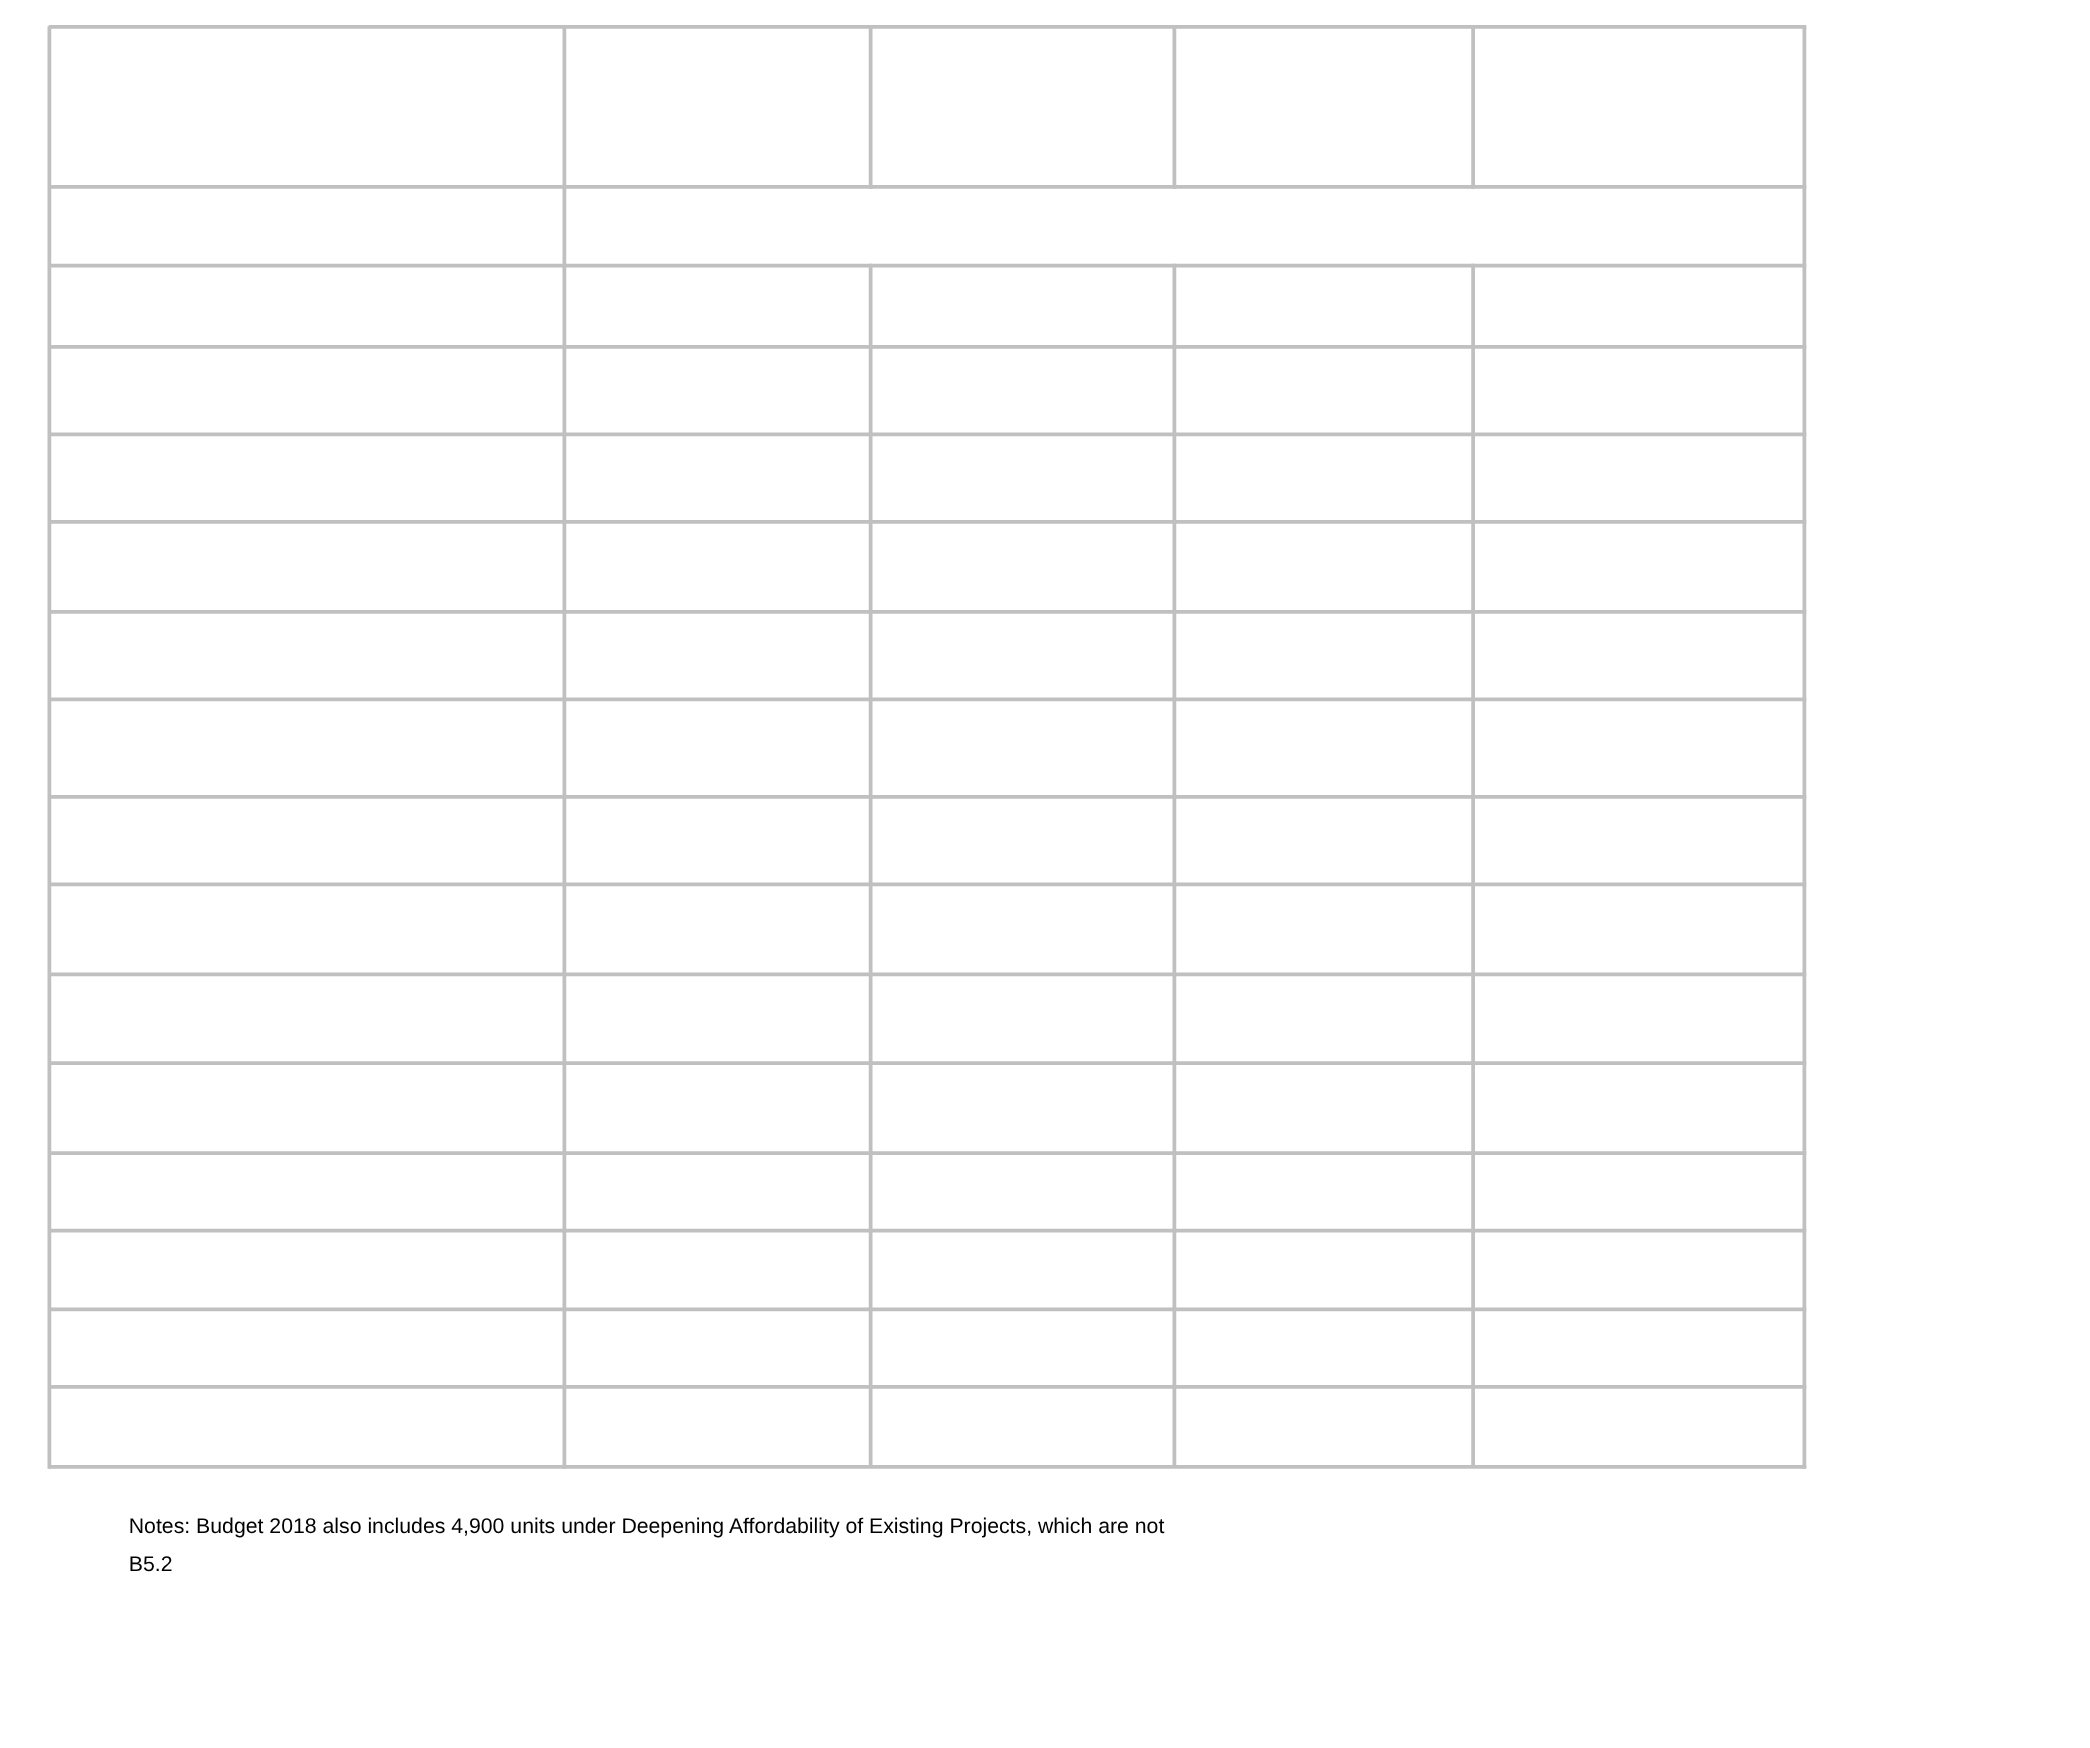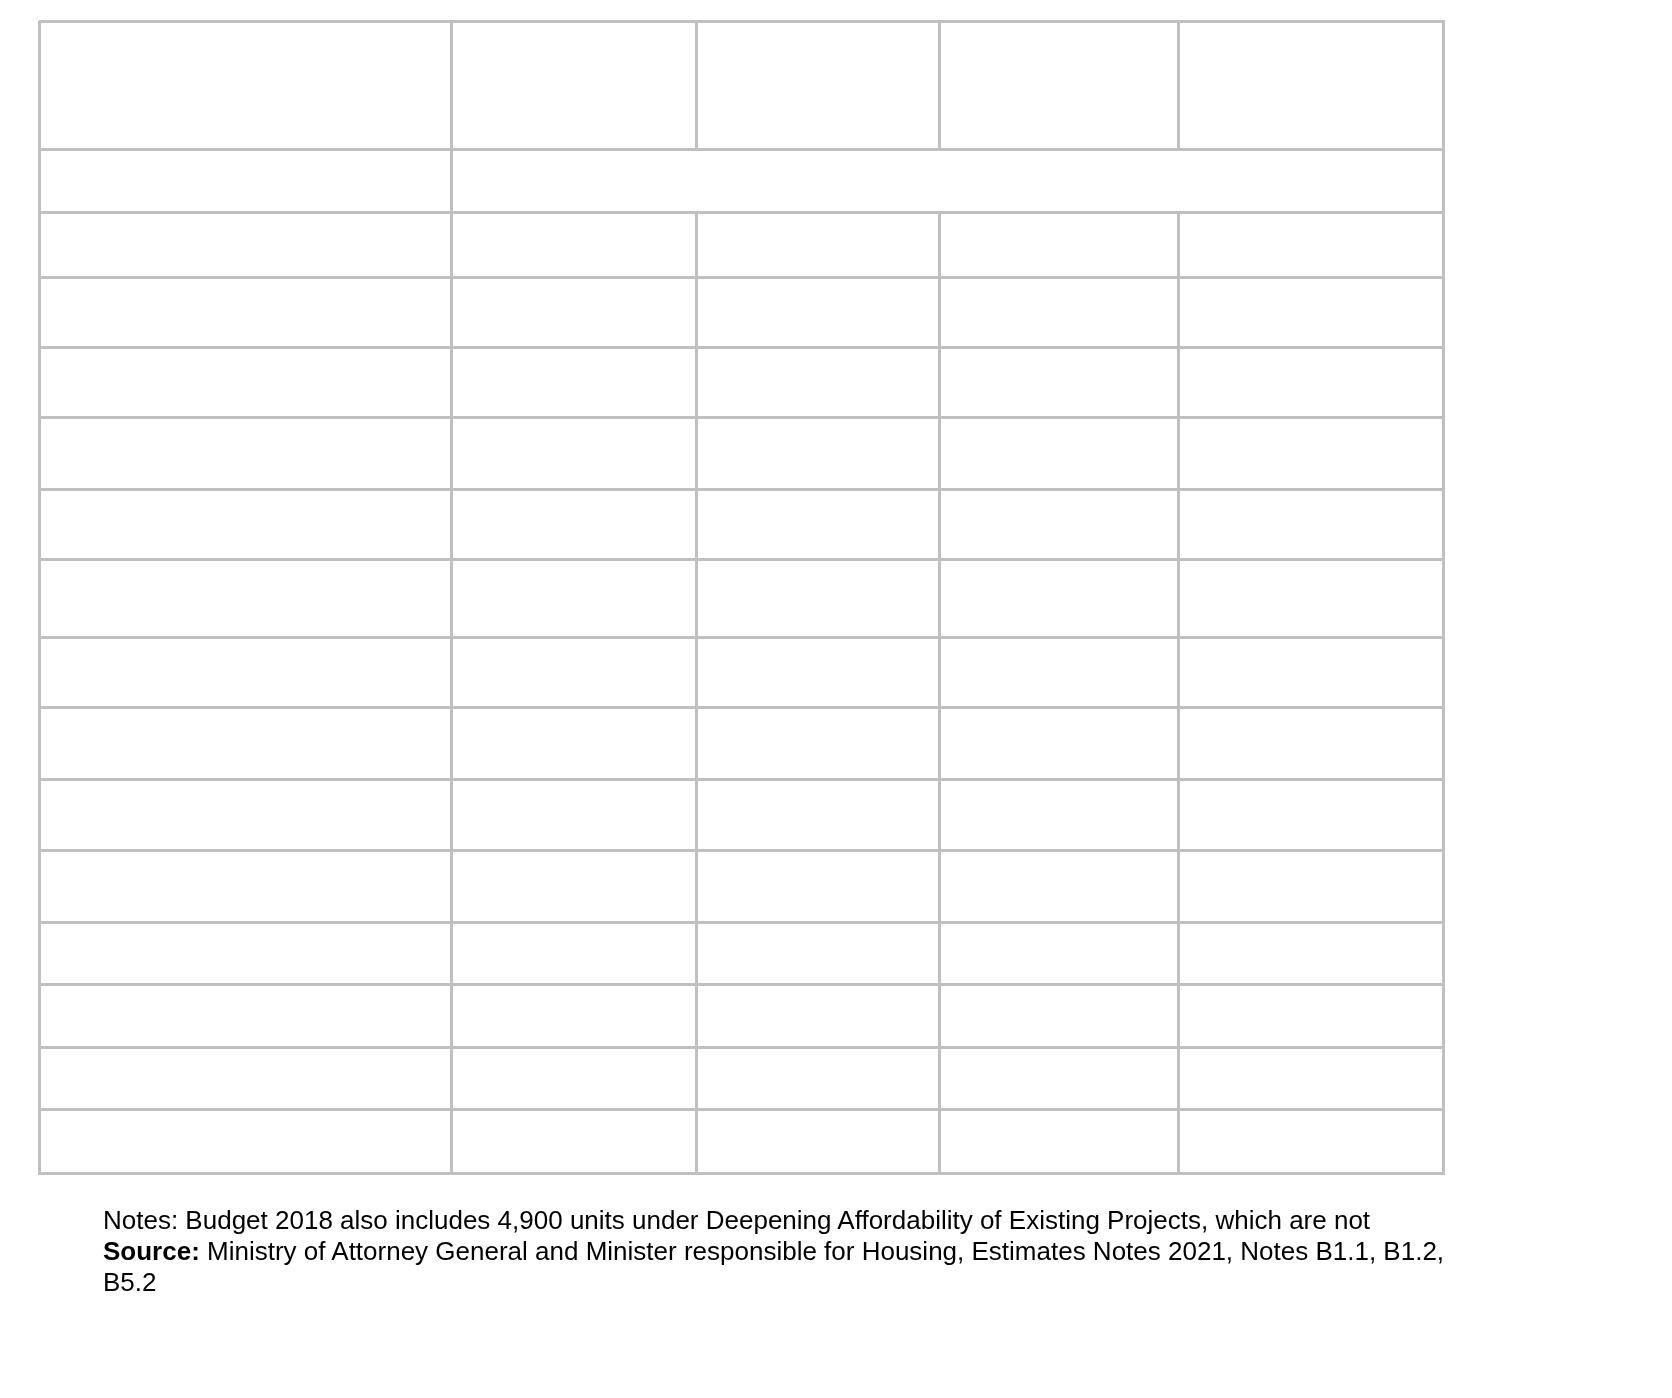--- a/index.html
+++ b/index.html
@@ -5,21 +5,21 @@
   html, body { margin: 0; padding: 0; background: #ffffff; }
   body { width: 1672px; height: 1398px; position: relative; overflow: hidden;
          font-family: "Liberation Sans", sans-serif; color: #000; }
   .tbl { position: absolute; left: 39px; top: 21px; width: 1404px; height: 1152px; }
   .hline { position: absolute; height: 3px; background: #c0c0c0; }
   .vline { position: absolute; width: 3px; background: #c0c0c0; }
   .txt { position: absolute; font-size: 28px; line-height: 34px; white-space: nowrap; }
   .hdr { font-size: 28px; line-height: 35px; }
   .num { text-align: right; }
   .bold { font-weight: bold; }
-  .notes { position: absolute; left: 103px; top: 1205px; width: 1400px; font-size: 26px; line-height: 31px; }
+  .notes { position: absolute; left: 103px; top: 1205px; width: 1400px; font-size: 17px; line-height: 31px; }
   .notes p { margin: 0; }
 </style>
 </head>
 <body>
 
 <div class="tbl" id="tbl">
     <div class="hline" style="left: 0px; top: -1px; width: 1406px;"></div>
     <div class="hline" style="left: 0px; top: 127px; width: 1406px;"></div>
     <div class="hline" style="left: 0px; top: 190px; width: 1406px;"></div>
     <div class="hline" style="left: 0px; top: 255px; width: 1406px;"></div>
@@ -127,15 +127,14 @@
     <div class="txt num bold" style="left: 1143px; width: 235px; top: 1032px;"></div>
     <div class="txt bold" style="left: 17px; top: 1089px;"></div>
     <div class="txt num" style="left: 416px; width: 221px; top: 1094px;"></div>
     <div class="txt num" style="left: 661px; width: 218px; top: 1086px;"></div>
     <div class="txt num" style="left: 904px; width: 197px; top: 1094px;"></div>
     <div class="txt num" style="left: 1143px; width: 235px; top: 1094px;"></div>
   </div>
 
 <div class="notes">
   <p>Notes: Budget 2018 also includes 4,900 units under Deepening Affordability of Existing Projects, which are not</p>
-  <p><b>Source:</b><span> Ministry of Attorney General and Minister responsible for Housing, Estimates Notes 2021, Notes B1.1, B1.2,</span></p>
   <p>B5.2</p>
 </div>
 
 </body></html>

